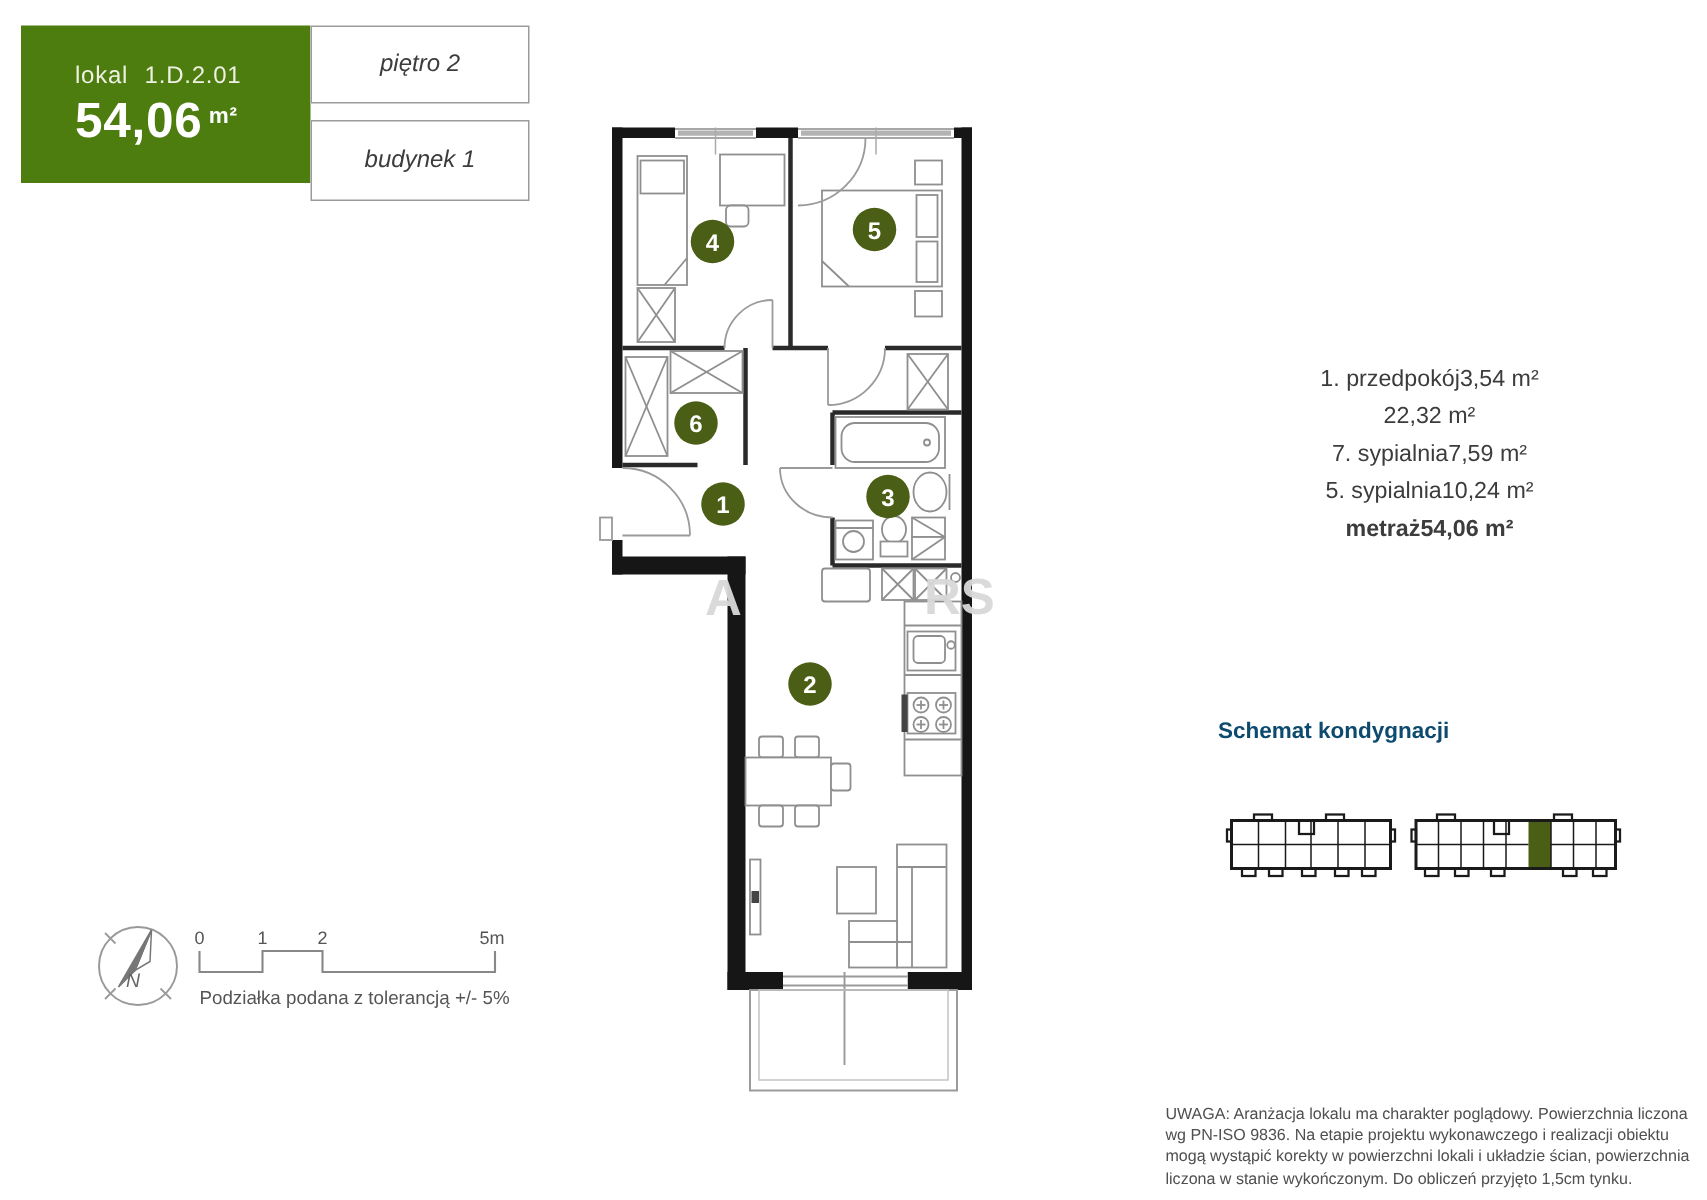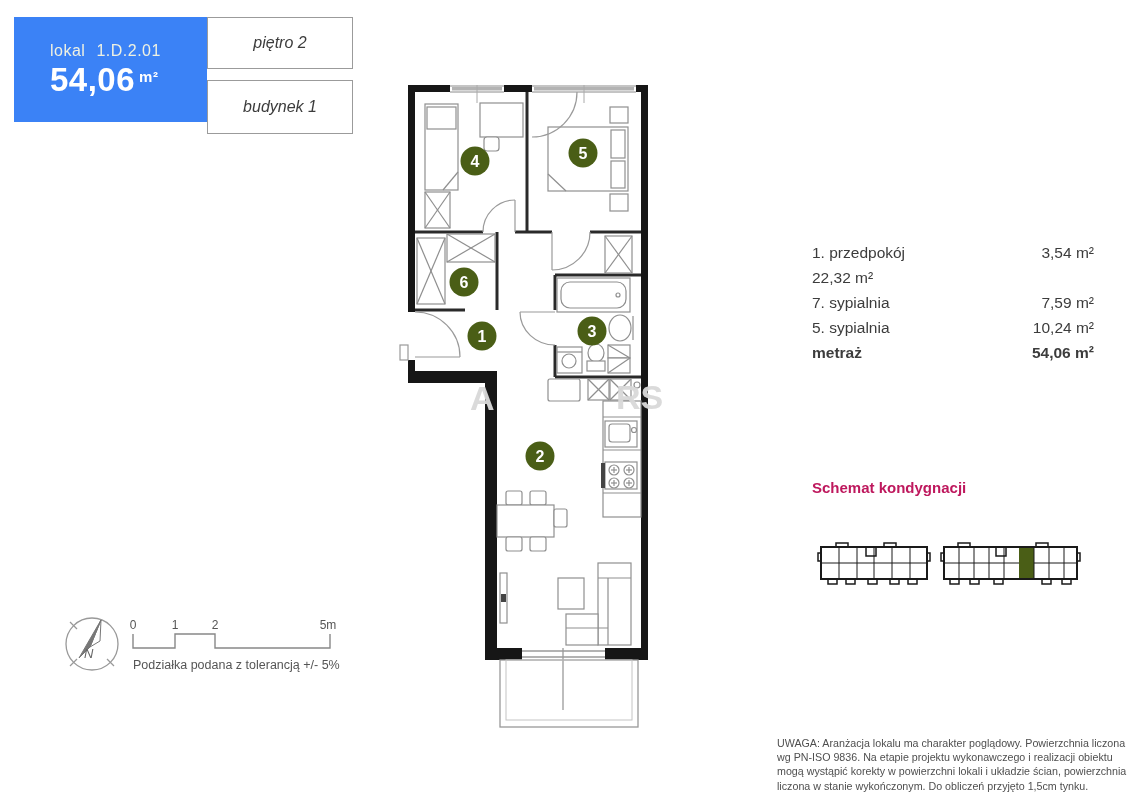--- a/index.html
+++ b/index.html
@@ -3,39 +3,39 @@
 <meta charset="utf-8">
 <style>
   html,body{margin:0;padding:0;}
   body{
     width:1138px;height:800px;position:relative;background:#ffffff;
     font-family:"Liberation Sans",sans-serif;overflow:hidden;
   }
   .abs{position:absolute;}
   
   .unit-card{
-    left:14px;top:17px;width:193px;height:105px;background:#3b82f6;color:#fff;
+    left:14px;top:17px;width:193px;height:105px;background:#4d7c0f;color:#fff;
     box-sizing:border-box;padding:25px 0 0 36px;
   }
   .unit-card .line1{font-size:16px;color:#eef1e2;letter-spacing:.5px;}
   .unit-card .line1 .lokal{margin-right:11px;}
   .unit-card .line2{margin-top:1px;font-size:33px;font-weight:bold;letter-spacing:.5px;}
   .unit-card .area-unit{font-size:15px;font-weight:600;position:relative;top:-9px;margin-left:4px;}
   .info-box{
     left:207px;width:146px;background:#fff;border:1px solid #9b9b9b;box-sizing:border-box;
     display:flex;align-items:center;justify-content:center;font-size:16px;color:#3c3c3c;font-style:italic;
   }
   .info-box.floor{top:17px;height:52px;}
   .info-box.building{top:80px;height:54px;}
   
   .room-list{left:812px;top:240px;width:282px;font-size:15.5px;color:#3c3c3c;}
-  .room-row{display:flex;justify-content:space-between;align-items:center;height:25px;}
+  .room-row{display:flex;justify-content:center;align-items:center;height:25px;}
   .room-row.total{font-weight:bold;}
   
-  .schemat-title{left:812px;top:479px;font-size:15px;font-weight:bold;color:#be185d;}
+  .schemat-title{left:812px;top:479px;font-size:15px;font-weight:bold;color:#0c4a6e;}
   .disclaimer{left:777px;top:736px;width:350px;font-size:10.7px;line-height:1.33;color:#4f4f4f;}
   
   svg text{font-family:"Liberation Sans",sans-serif;}
   .room-num{font-size:16px;font-weight:bold;fill:#ffffff;text-anchor:middle;}
   .wm{font-size:34px;font-weight:bold;fill:#d9d9d9;opacity:.95;}
   .tick{font-size:12px;fill:#555;text-anchor:middle;}
   .note-svg{font-size:12.5px;fill:#555;}
 </style>
 </head>
 <body>

